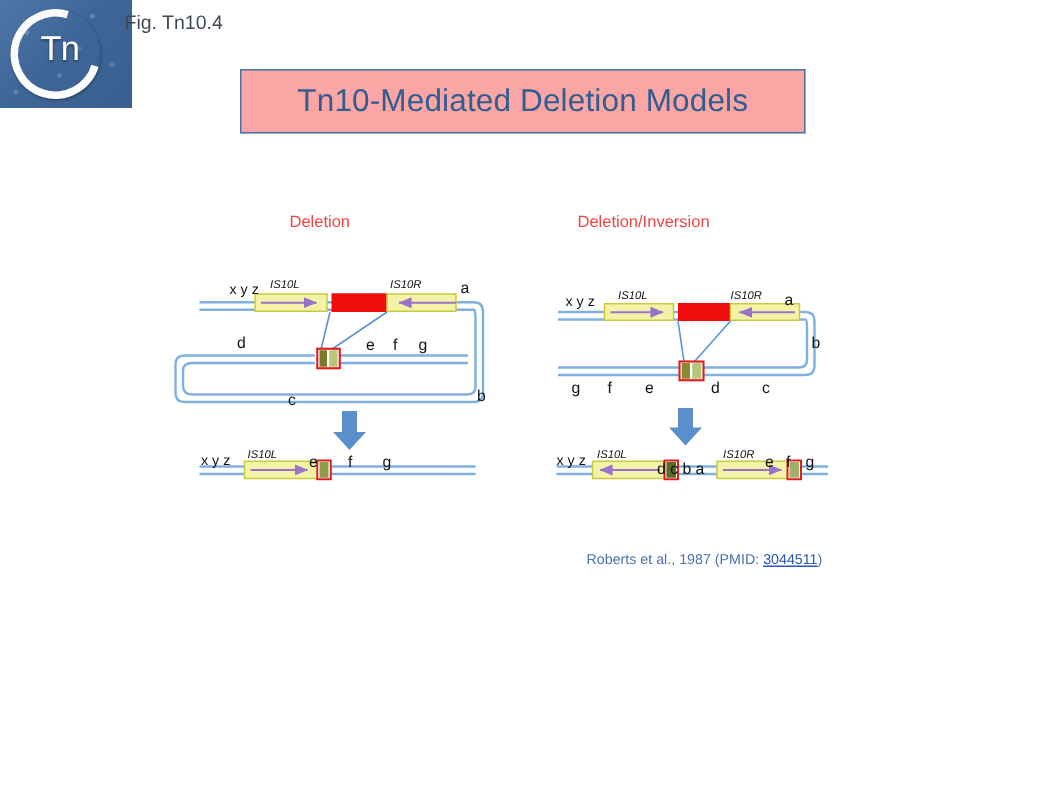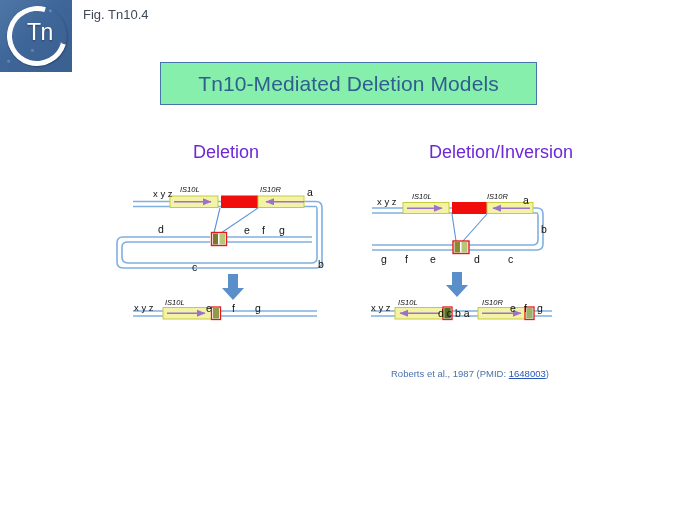--- a/index.html
+++ b/index.html
@@ -2,21 +2,21 @@
 <html><head>
 <meta charset="utf-8">
 <style>
   html,body{margin:0;padding:0;}
   body{
     width:700px;height:525px;background:#ffffff;
     font-family:"Liberation Sans", sans-serif;
     position:relative;overflow:hidden;
   }
   .logo{
-    position:absolute;left:0;top:0;width:72px;height:72px;
+    position:absolute;left:0;top:0;width:88px;height:72px;
     background:
       radial-gradient(circle at 20% 30%, rgba(255,255,255,.25) 0 1px, transparent 2px),
       radial-gradient(circle at 70% 15%, rgba(255,255,255,.22) 0 1px, transparent 2px),
       radial-gradient(circle at 45% 70%, rgba(255,255,255,.20) 0 1px, transparent 2px),
       radial-gradient(circle at 85% 60%, rgba(255,255,255,.18) 0 1px, transparent 2px),
       radial-gradient(circle at 12% 85%, rgba(255,255,255,.20) 0 1px, transparent 2px),
       radial-gradient(circle at 60% 45%, rgba(255,255,255,.15) 0 1px, transparent 2px),
       linear-gradient(135deg,#4e77a8 0%,#3f6698 45%,#3a5f91 100%);
   }
   .logo .ring{
@@ -30,30 +30,30 @@
     position:absolute;left:27px;top:19px;
     font-size:23px;color:#ffffff;font-weight:400;
     letter-spacing:-.5px;
     text-shadow:0 1px 2px rgba(0,0,0,.4);
   }
   .fig-label{
     position:absolute;left:83px;top:7px;
     font-size:13px;color:#3f4a55;
   }
   .title-box{
-    position:absolute;left:160px;top:62px;width:375px;height:41px;
-    border:1.5px solid #4575a8;background:#86efac;
+    position:absolute;left:160px;top:46px;width:375px;height:41px;
+    border:1.5px solid #4575a8;background:#fca5a5;
     display:flex;align-items:center;justify-content:center;
   }
   .title-box span{
     font-size:21px;color:#2f5e8f;letter-spacing:.1px;
   }
-  .panel-title{position:absolute;font-size:18px;color:#6d28d9;}
+  .panel-title{position:absolute;font-size:11px;color:#ef4444;}
   #panel-title-left{left:193px;top:142px;}
-  #panel-title-right{left:385px;top:142px;margin-left:44px;}
+  #panel-title-right{left:385px;top:142px;}
 
   .stage{position:absolute;left:0;top:0;width:700px;height:525px;}
   .lbl{position:absolute;font-size:9.5px;color:#111;white-space:nowrap;}
   .lbl.big{font-size:10.5px;}
   .lbl.is{font-size:7.5px;font-style:italic;}
 
   .cite{
     position:absolute;left:391px;top:368px;font-size:9.5px;color:#4a72ab;
   }
   .cite u{color:#2a56b8;}
@@ -209,13 +209,13 @@
 <div class="lbl big" style="left:430px;top:253px;">e</div>
 
 <div class="lbl" style="left:371px;top:302px;">x y z</div>
 <div class="lbl is" style="left:398px;top:298px;">IS<i>10</i>L</div>
 <div class="lbl is" style="left:482px;top:298px;">IS<i>10</i>R</div>
 <div class="lbl big" style="left:438px;top:307px;">d c b a</div>
 <div class="lbl big" style="left:510px;top:302px;">e</div>
 <div class="lbl big" style="left:524px;top:302px;">f</div>
 <div class="lbl big" style="left:537px;top:302px;">g</div>
 
-<div class="cite"><span>Roberts et al., 1987 (PMID: </span><u>1648003</u><span>)</span></div>
+<div class="cite"><span>Roberts et al., 1987 (PMID: </span><u>3044511</u><span>)</span></div>
 
 </body></html>

